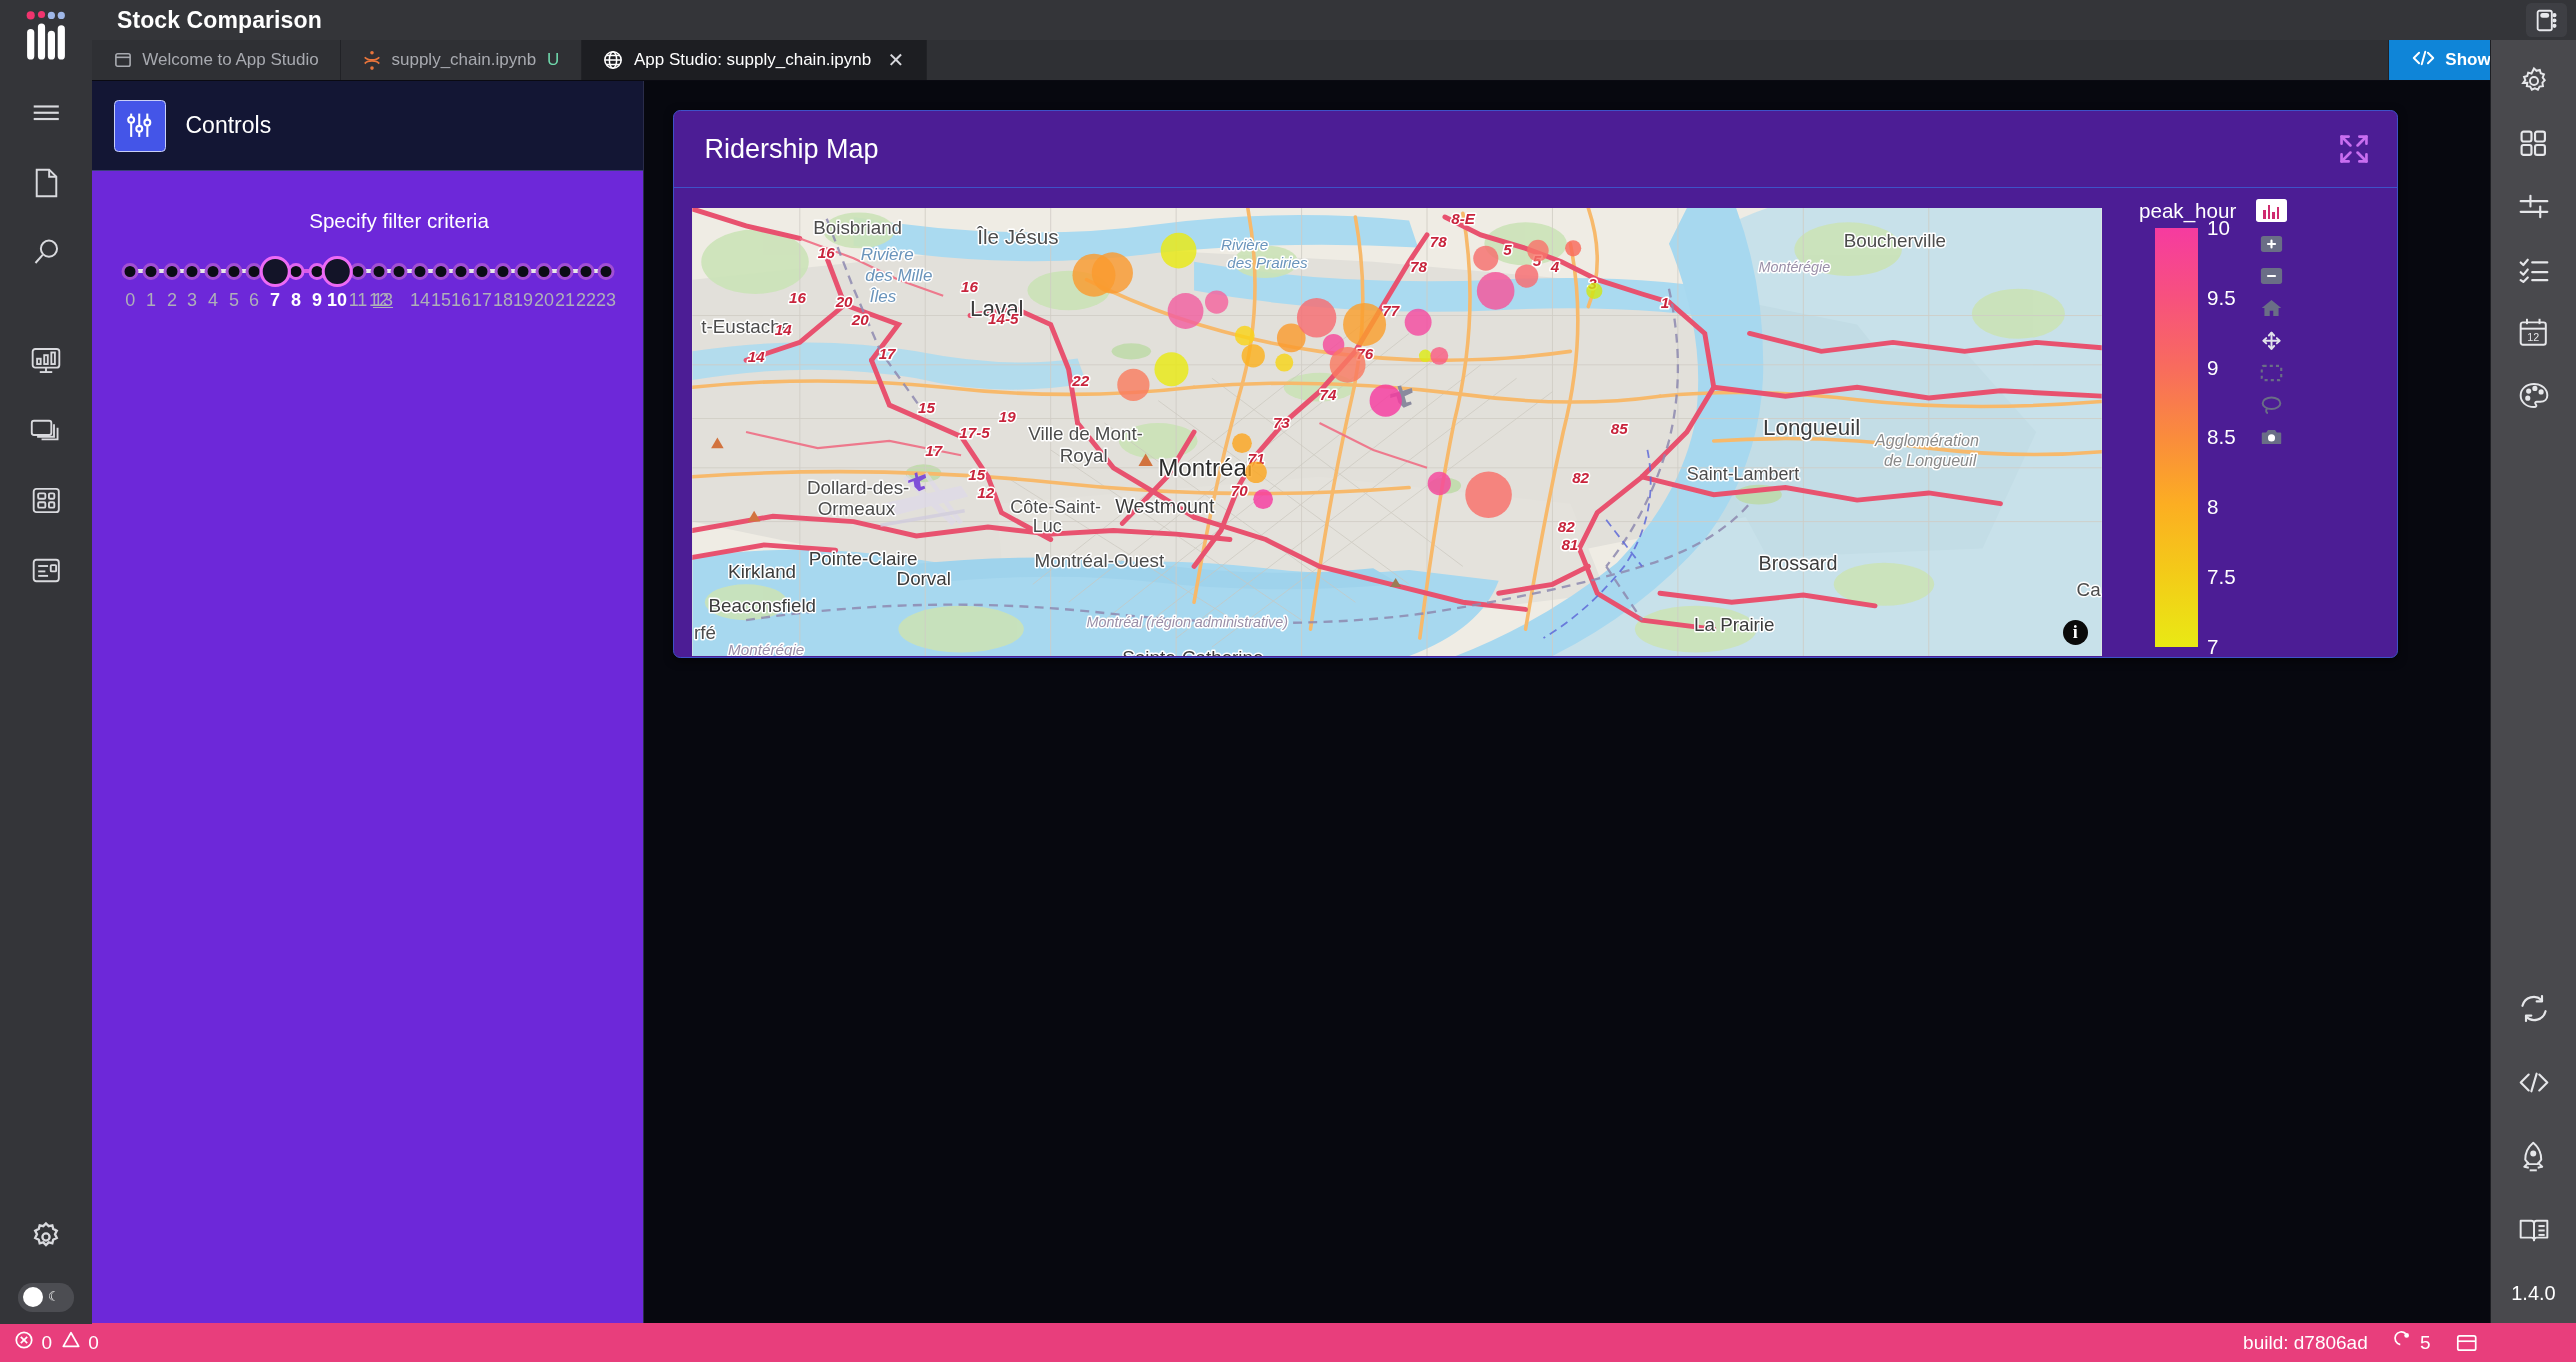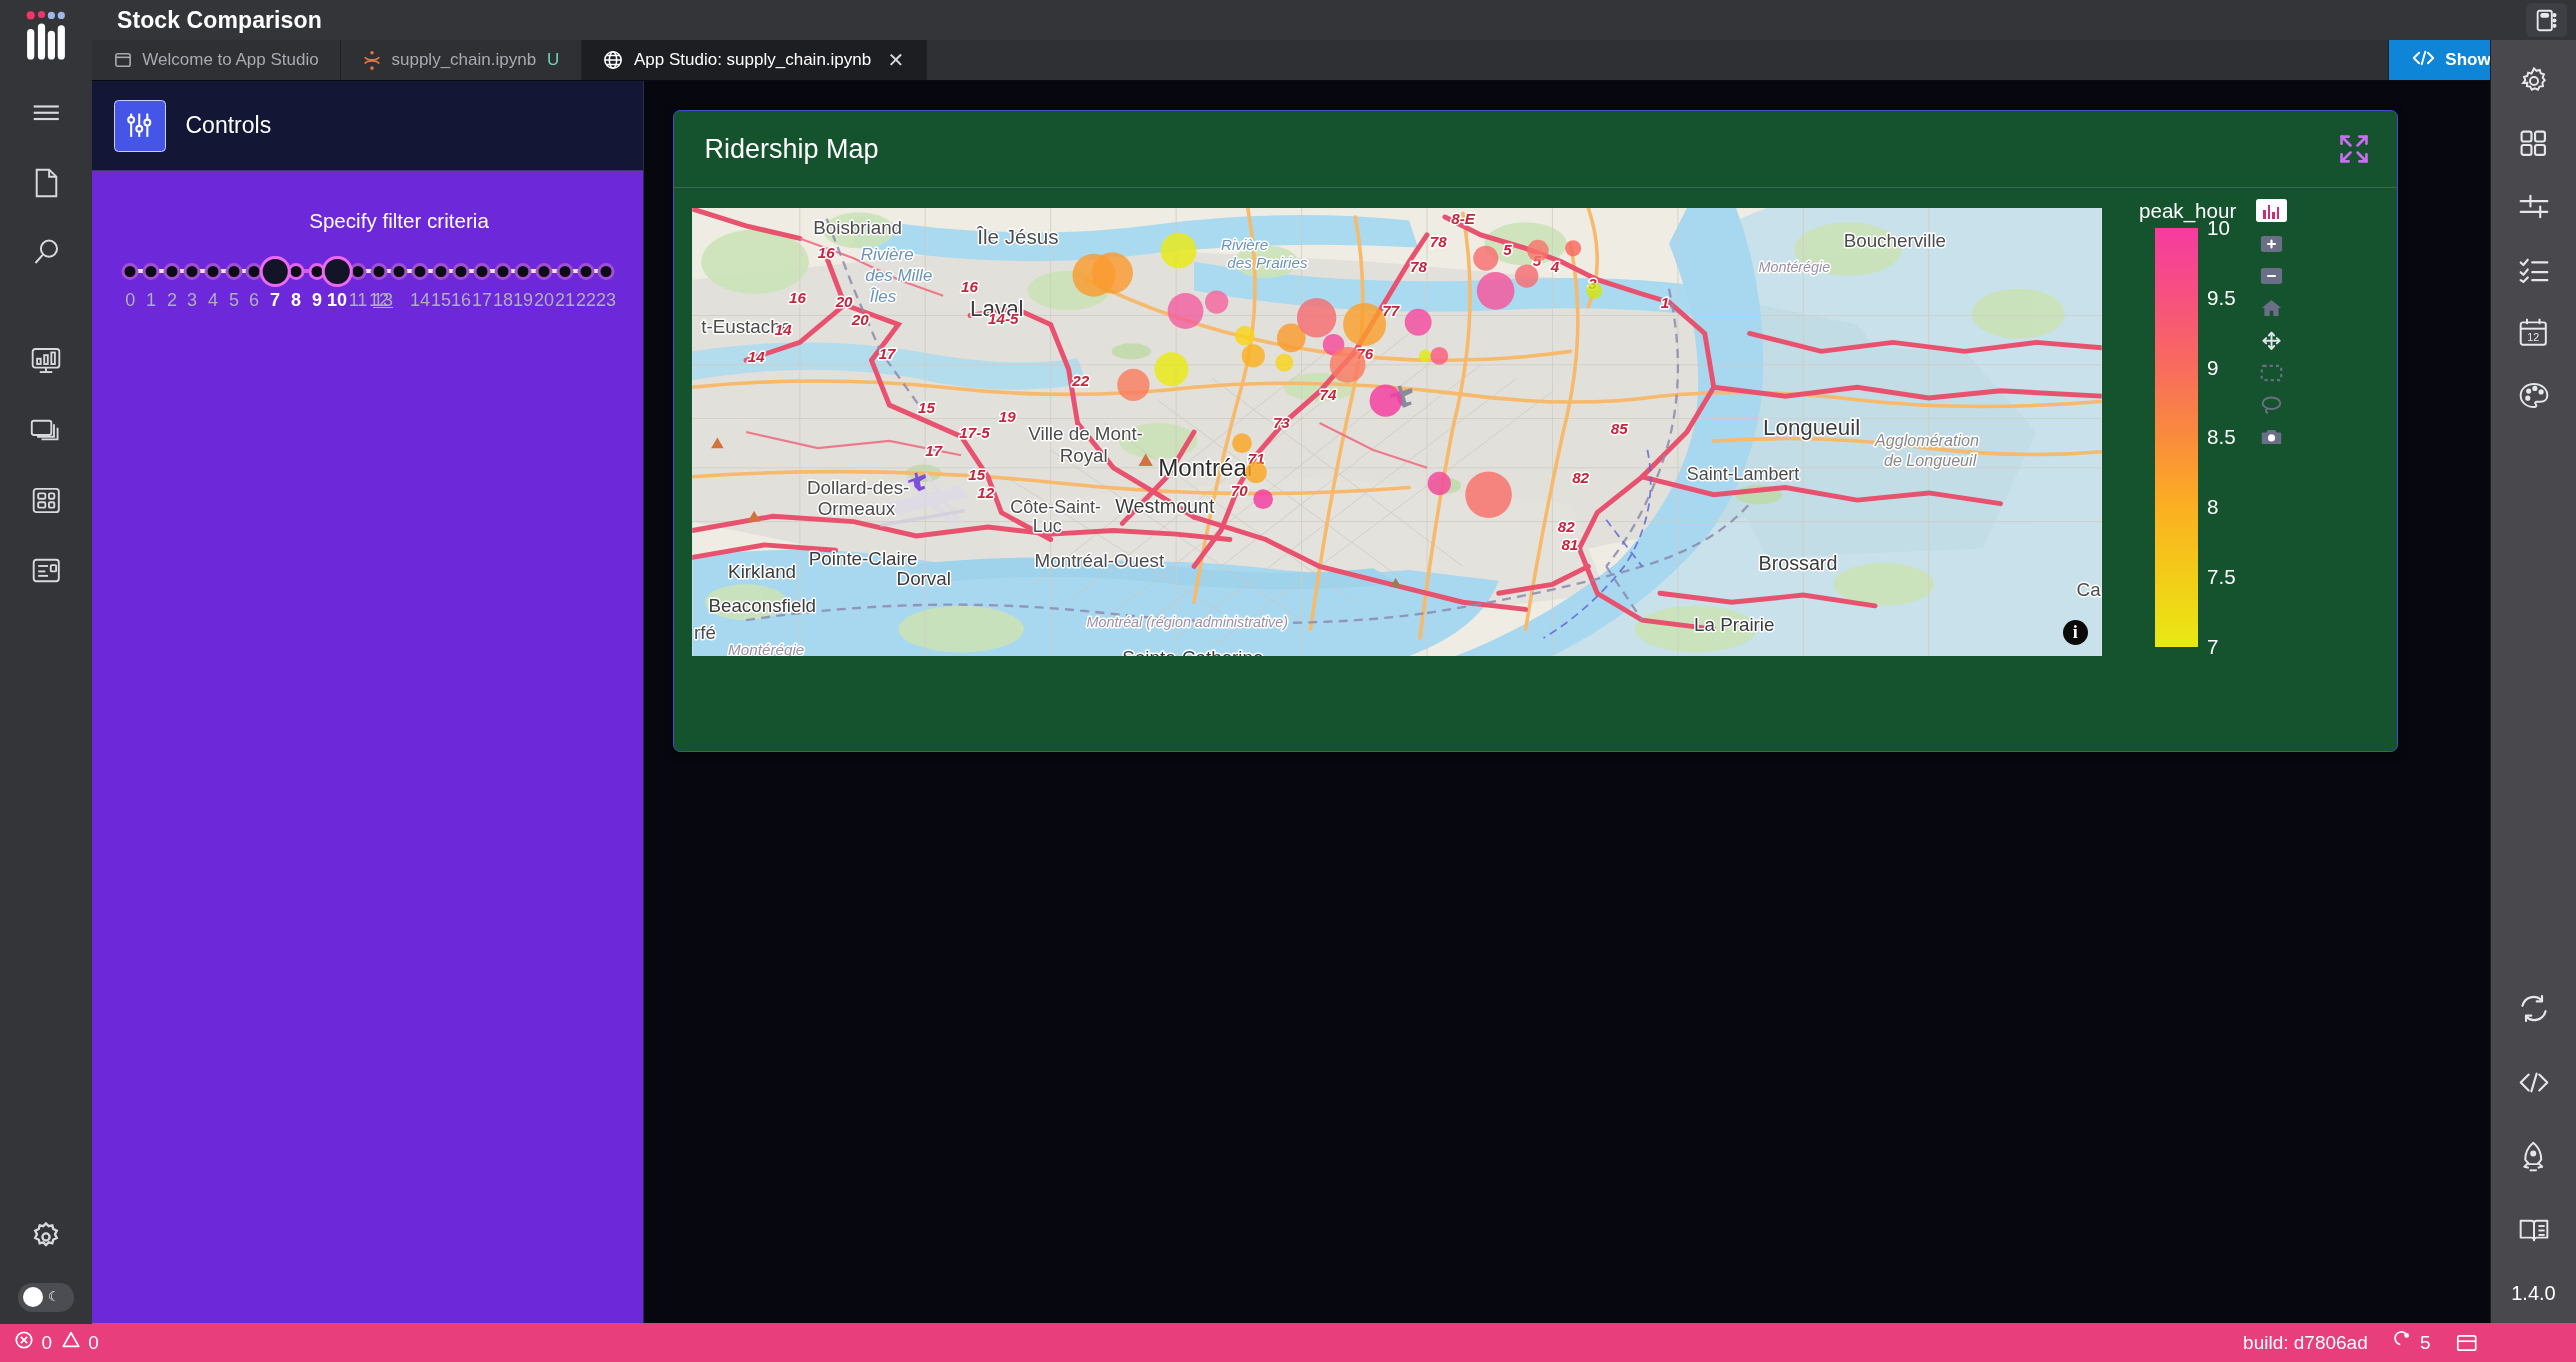--- a/index.html
+++ b/index.html
@@ -106,22 +106,22 @@
   .ticklabel {
     position: absolute; transform: translateX(-50%); font-size: 18px; color: #aeb0b8; white-space: nowrap;
   }
   .ticklabel.sel { color: #ffffff; font-weight: 700; }
 
   
   .canvas {
     position: absolute; left: 644px; top: 81px; right: 86px; bottom: 39px; background: #07080f;
   }
   .card {
-    position: absolute; left: 29px; top: 29px; width: 1725px; height: 642px;
-    background: #14532d; border: 1.8px solid #3e52c8; border-radius: 7.2px;
+    position: absolute; left: 29px; top: 29px; width: 1725px; height: 548px;
+    background: #4c1d95; border: 1.8px solid #3e52c8; border-radius: 7.2px;
     box-shadow: 0 2.7px 9px rgba(0,0,0,.5);
   }
   .card-head {
     height: 77px; display: flex; align-items: center; justify-content: space-between;
     padding: 0 27px 0 30.5px; border-bottom: 0.9px solid #3e52c8;
   }
   .card-title { color: #ffffff; font-size: 27px; }
   .expand-ico { color: #c86ef0; cursor: pointer; display: flex; }
 
   .map-area {

